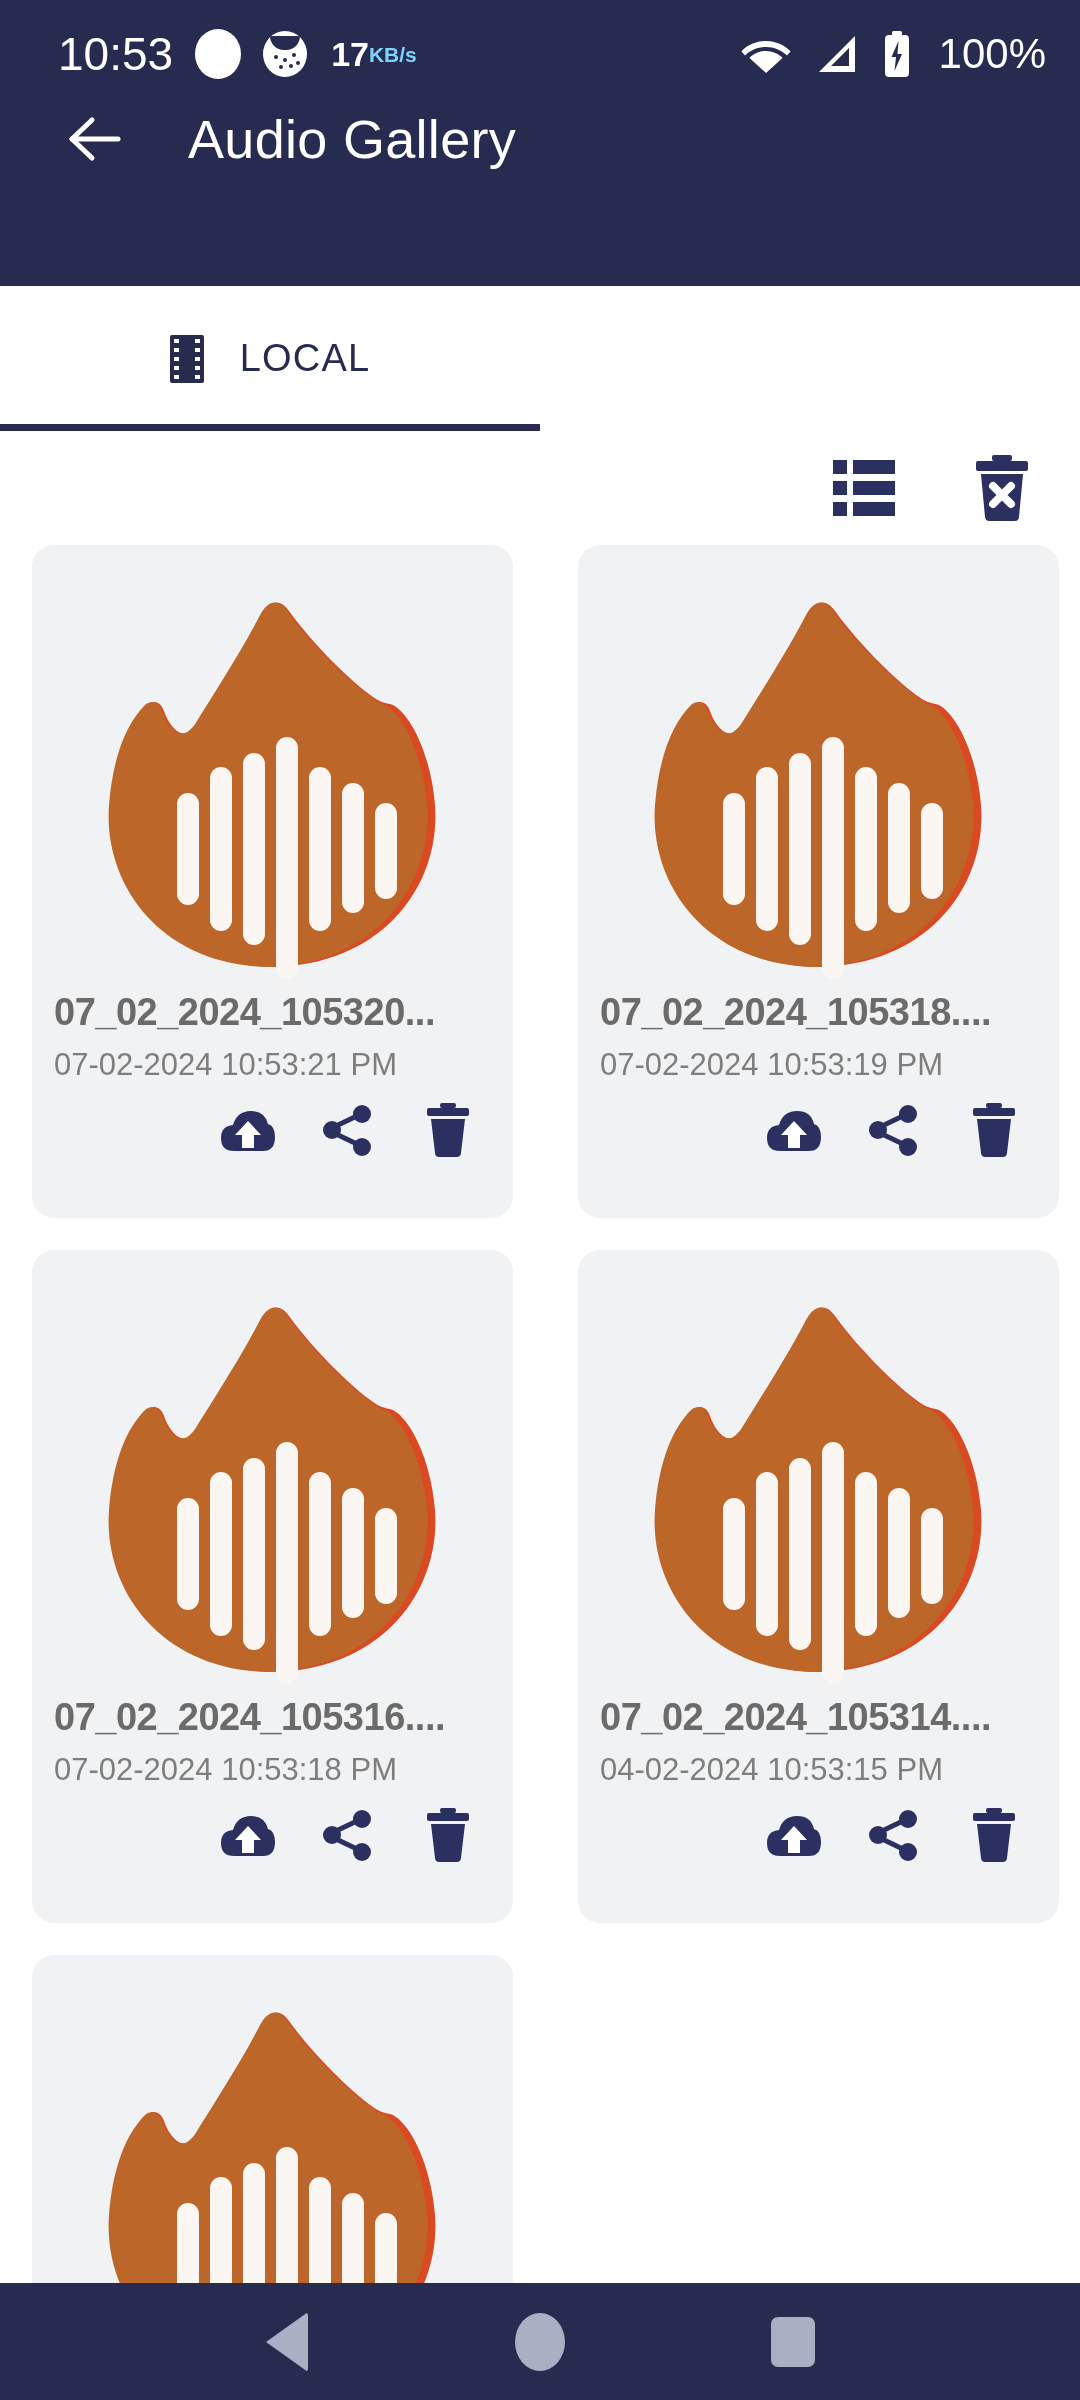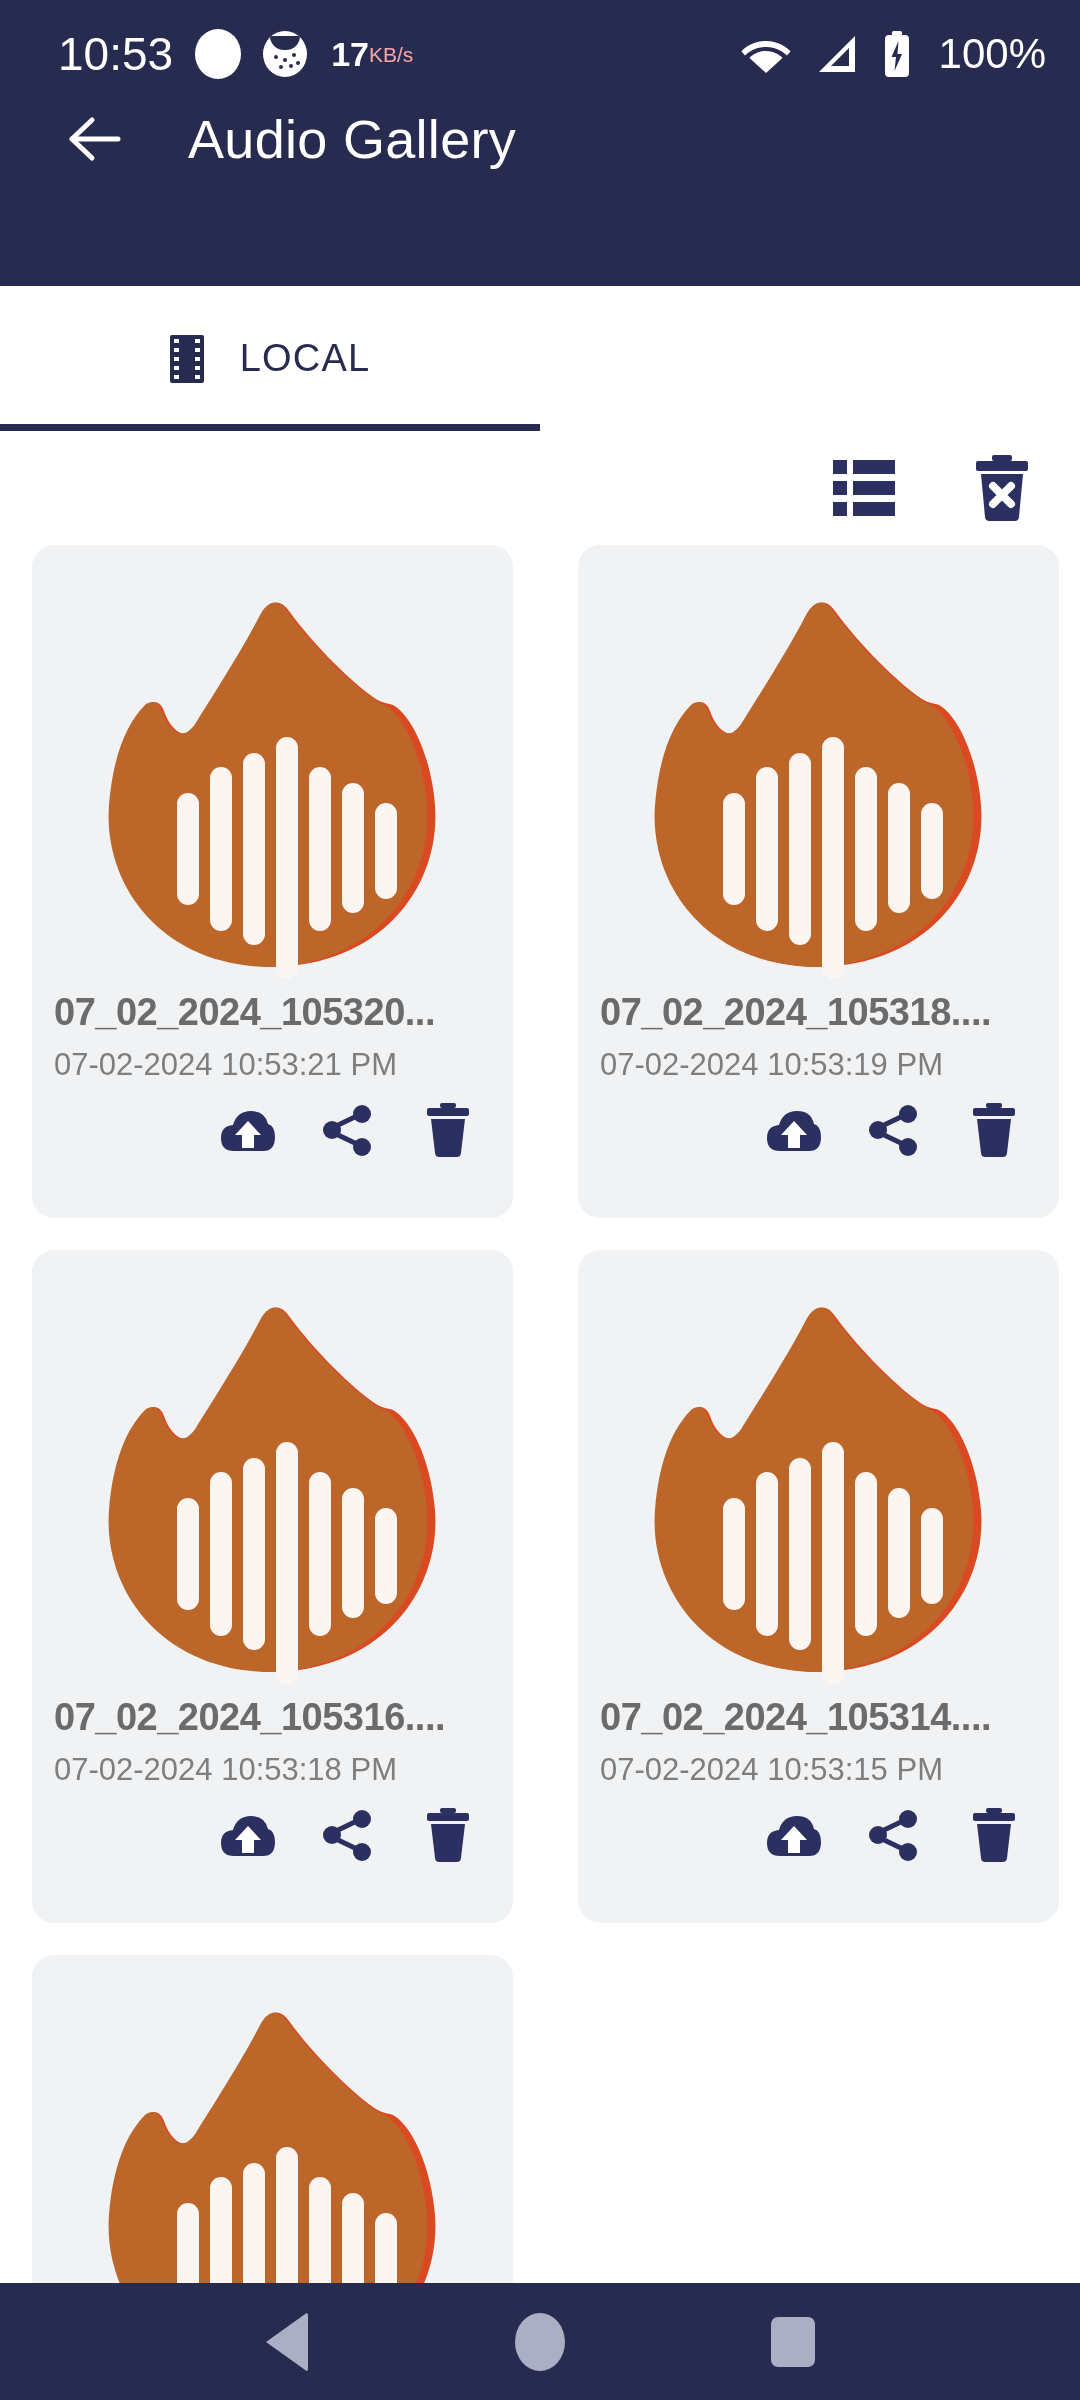--- a/index.html
+++ b/index.html
@@ -86,23 +86,23 @@
     line-height: 1;
     margin-left: 2px;
   }
   .netspeed .num {
     color: #ffffff;
     font-size: 34px;
     font-weight: 700;
     line-height: 0.95;
   }
   .netspeed .unit {
-    color: #fca5a5;
+    color: #7dd3fc;
     font-size: 21px;
-    font-weight: 400;
+    font-weight: 700;
     line-height: 1;
     margin-top: 1px;
   }
   .status-right {
     margin-left: auto;
     display: flex;
     align-items: center;
     gap: 24px;
   }
   .status-right svg { display: block; }
@@ -588,21 +588,21 @@
               <rect x="180" y="198" width="22" height="192" rx="11"></rect>
               <rect x="213" y="182" width="22" height="242" rx="11"></rect>
               <rect x="246" y="212" width="22" height="164" rx="11"></rect>
               <rect x="279" y="228" width="22" height="130" rx="11"></rect>
               <rect x="312" y="248" width="22" height="96" rx="11"></rect>
             </g>
           </svg>
         </div>
       </div>
       <div class="card-name">07_02_2024_105314....</div>
-      <div class="card-date">07-02-2024 10:53:15 PM</div>
+      <div class="card-date">04-02-2024 10:53:15 PM</div>
       <div class="card-actions">
         <span class="act">
           <svg width="58" height="46" viewBox="0 0 58 46">
             <path d="M15 44 Q2 44 2 31 Q2 19 14 18 Q18 4 32 4 Q46 4 49 17 Q56 19 56 30 Q56 44 44 44 Z" fill="#2B3060"></path>
             <path d="M29 14 L42 28 L35 28 L35 41 L23 41 L23 28 L16 28 Z" fill="#fff"></path>
           </svg>
         </span>
         <span class="act">
           <svg width="52" height="52" viewBox="0 0 52 52">
             <circle cx="40" cy="10" r="9" fill="#2B3060"></circle>

